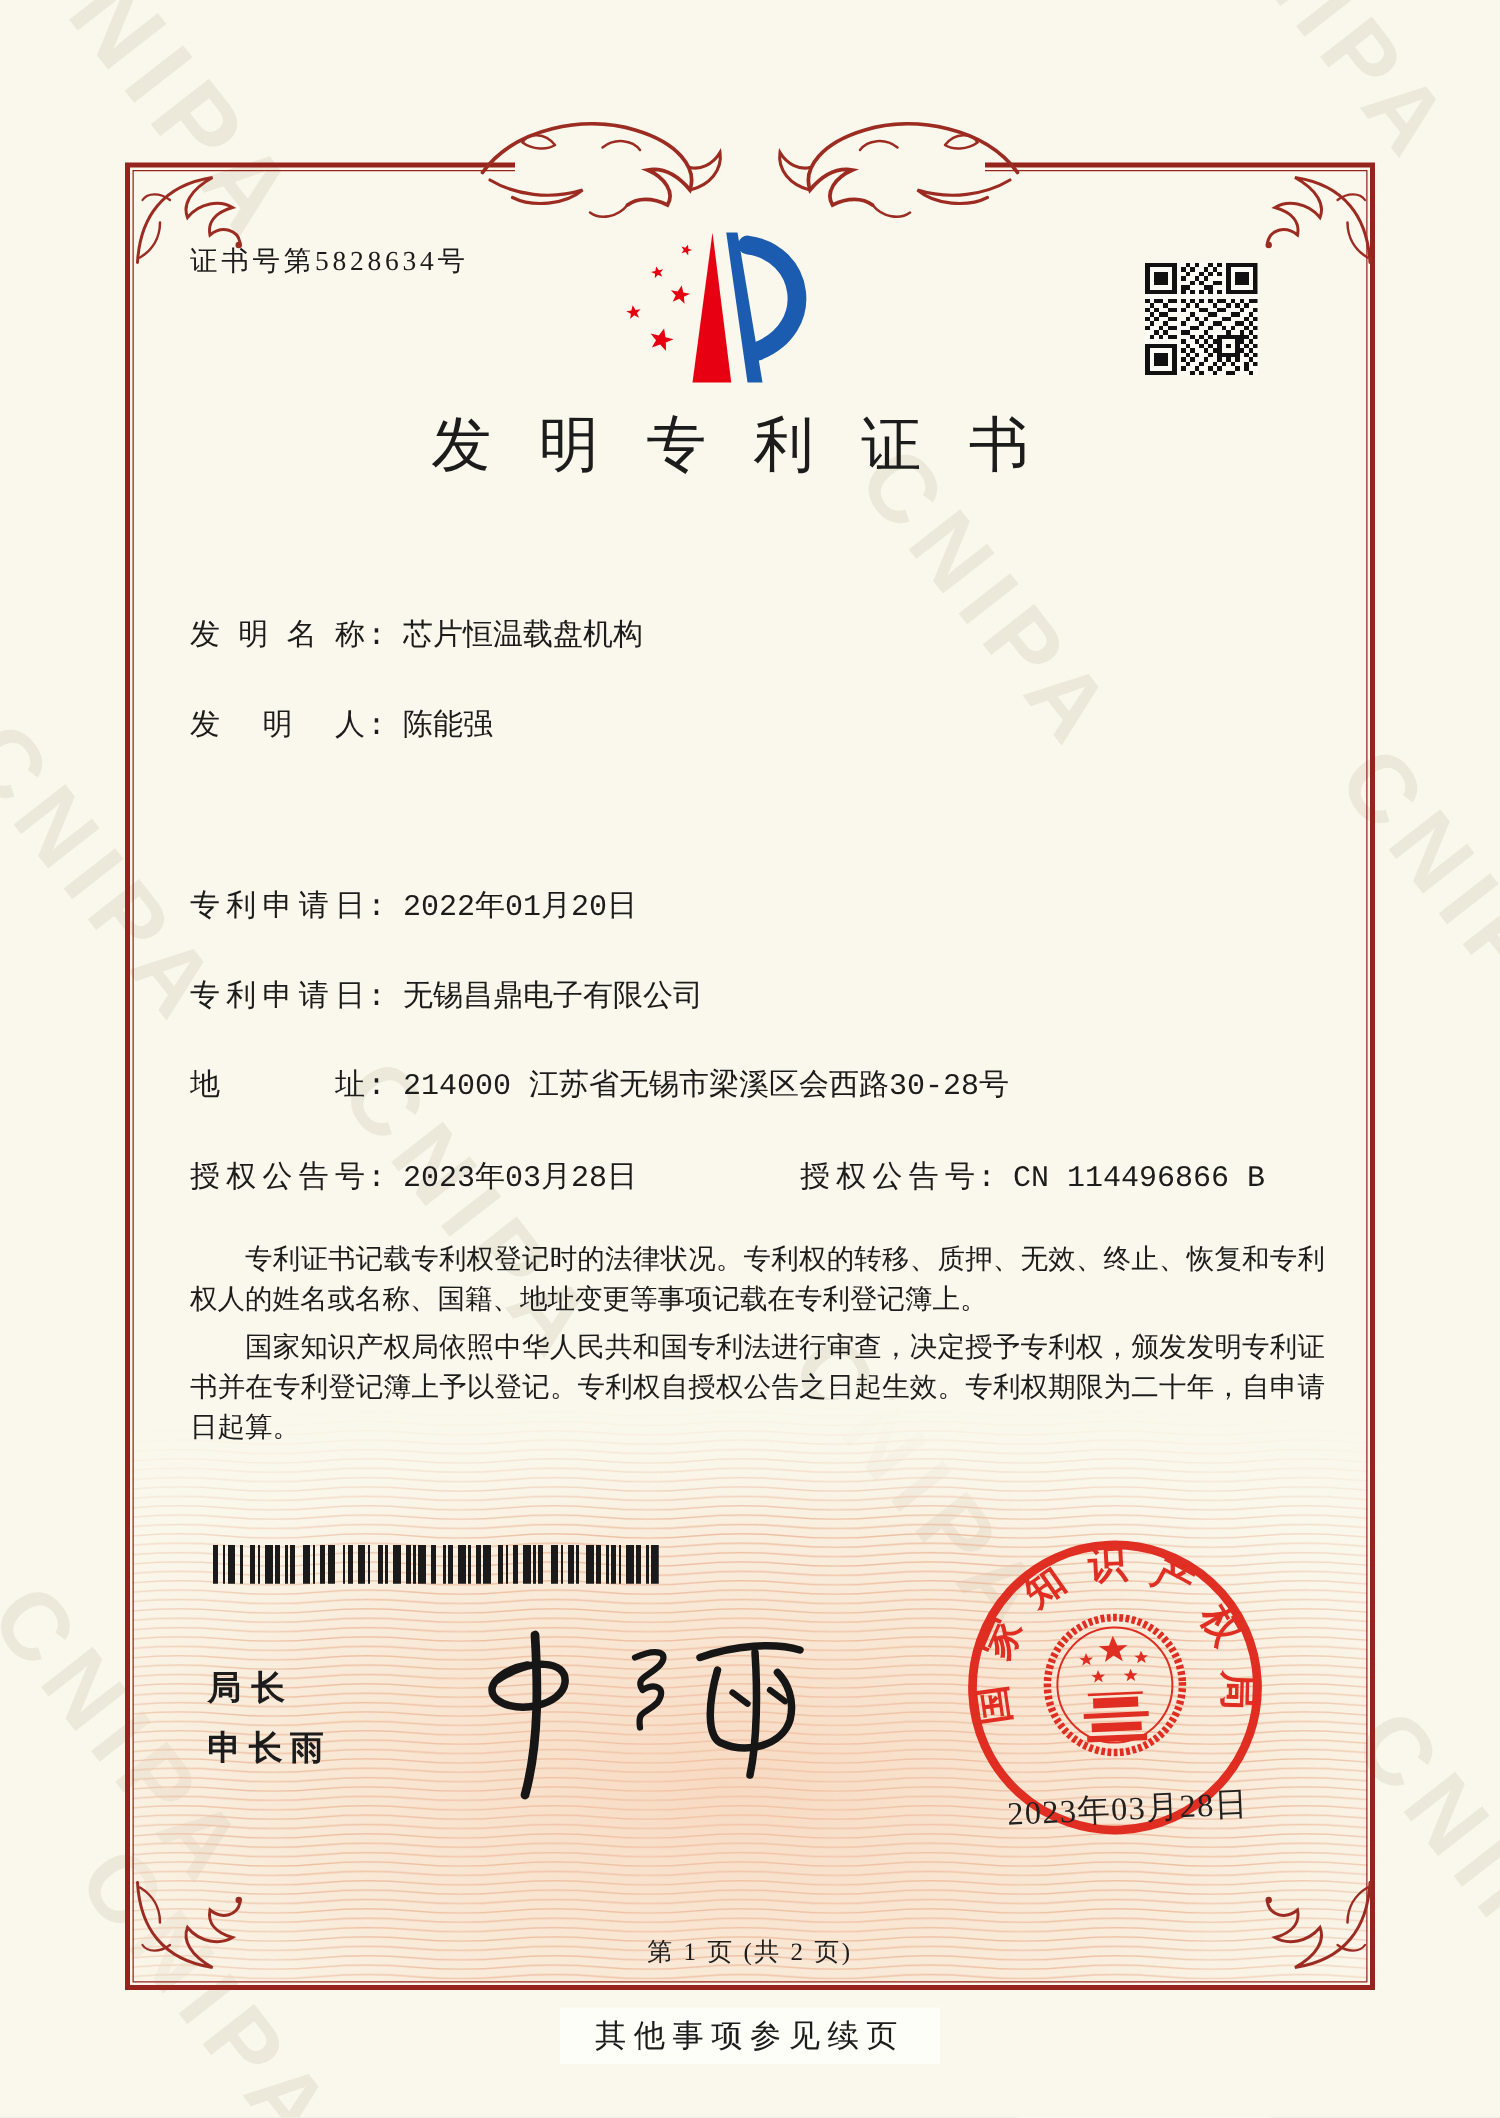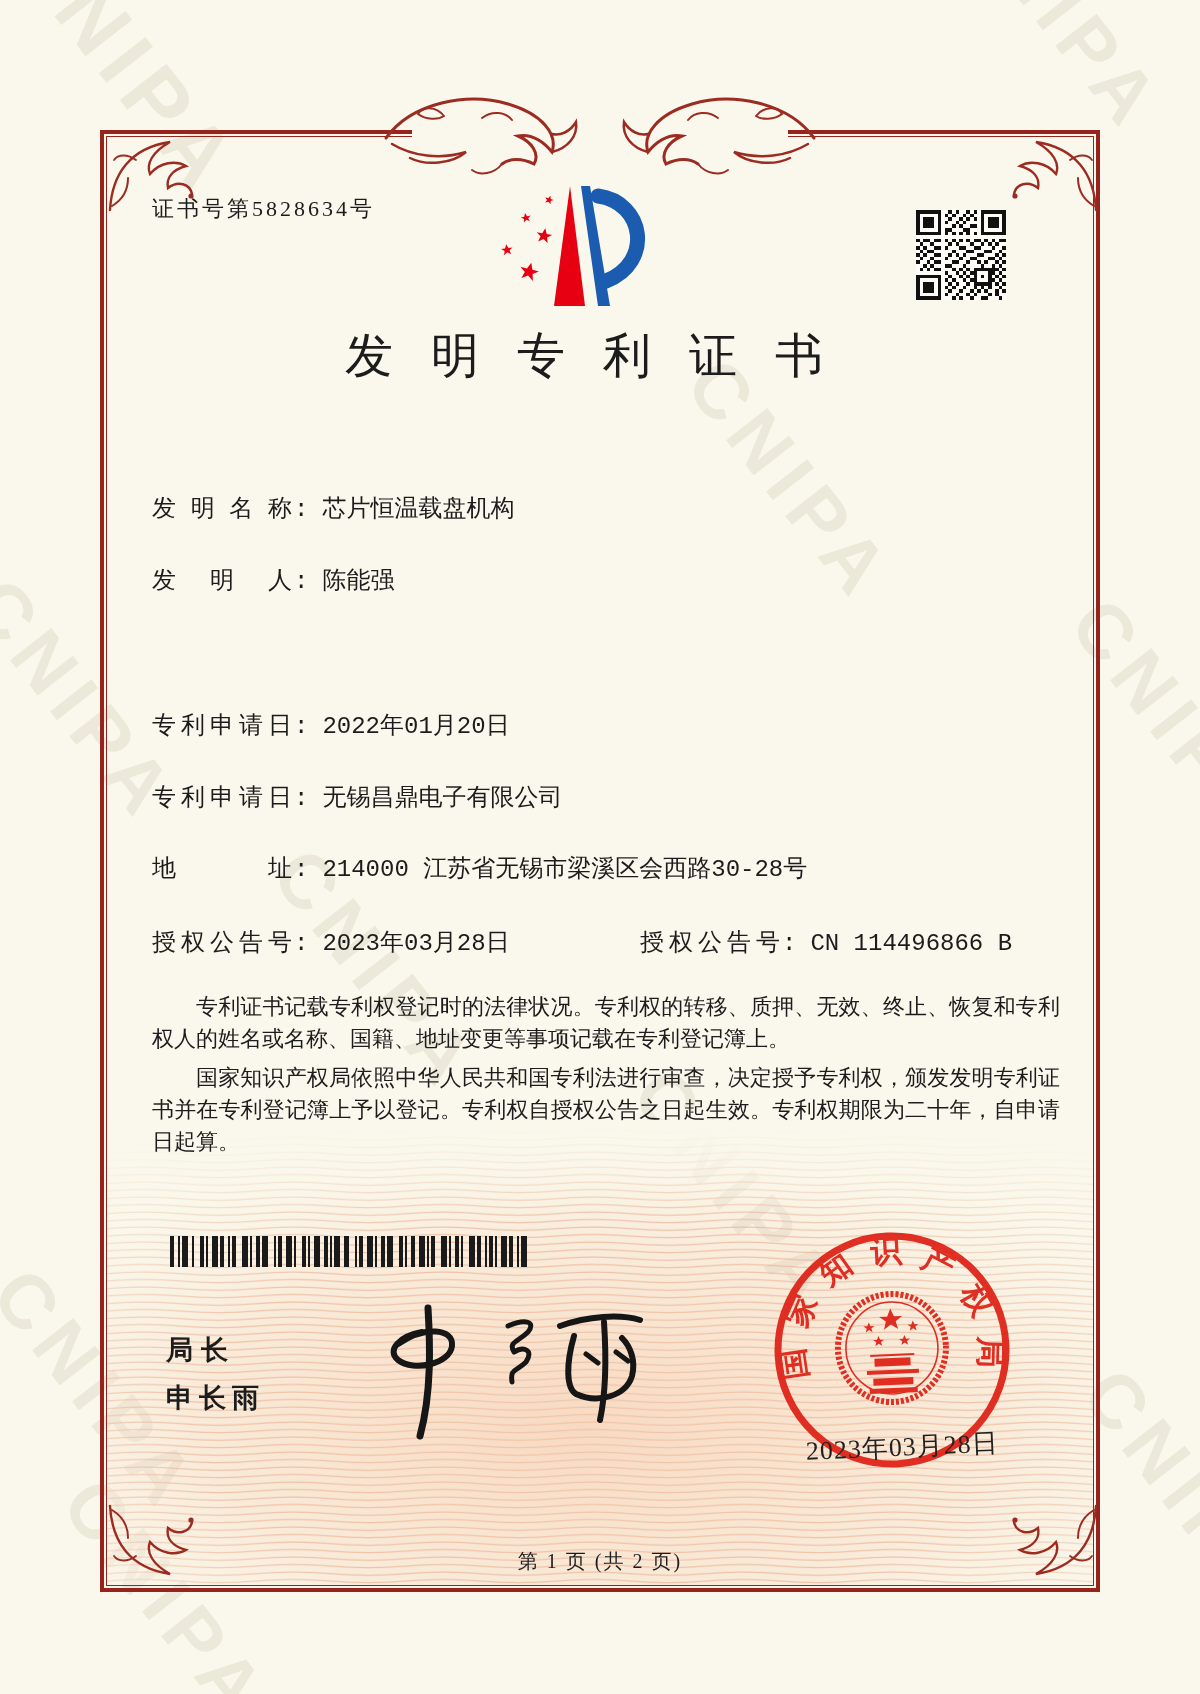--- a/index.html
+++ b/index.html
@@ -234,14 +234,17 @@
           <path d="M104 130 h36 v8 h-36 z"></path>
           <path d="M100 126 h44 v2 h-44 z"></path>
         </g>
       </g>
       <text x="128" y="228" text-anchor="middle" font-size="26" fill="#151515" letter-spacing="1" font-family="'Liberation Serif','DejaVu Serif',serif">2023年03月28日</text>
     </svg>
 
     <div class="page-num">第 1 页 (共 2 页)</div>
   </div>
 
+  <div class="continuation">
+    <span>其他事项参见续页</span>
+  </div>
 
 </div>
 
 </body></html>

